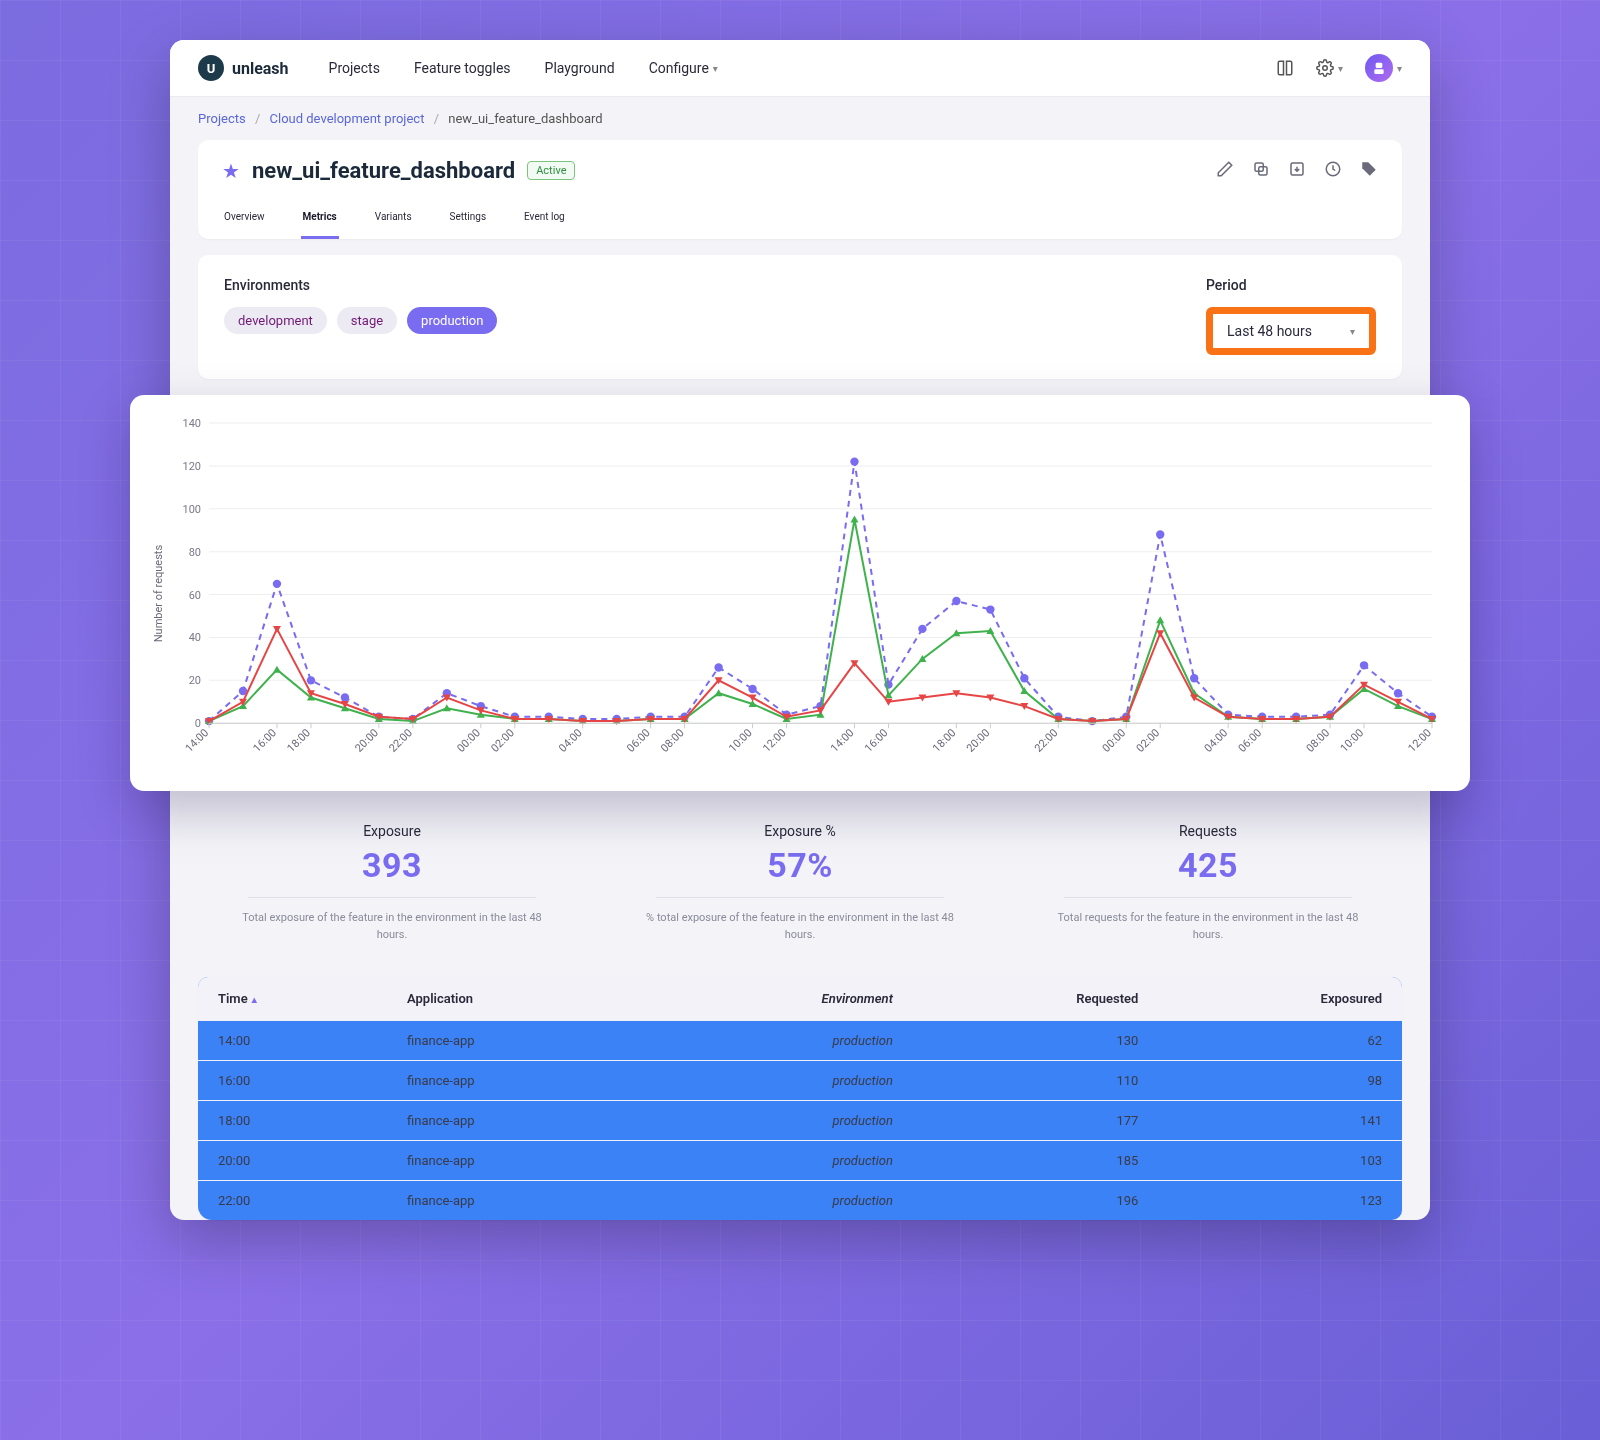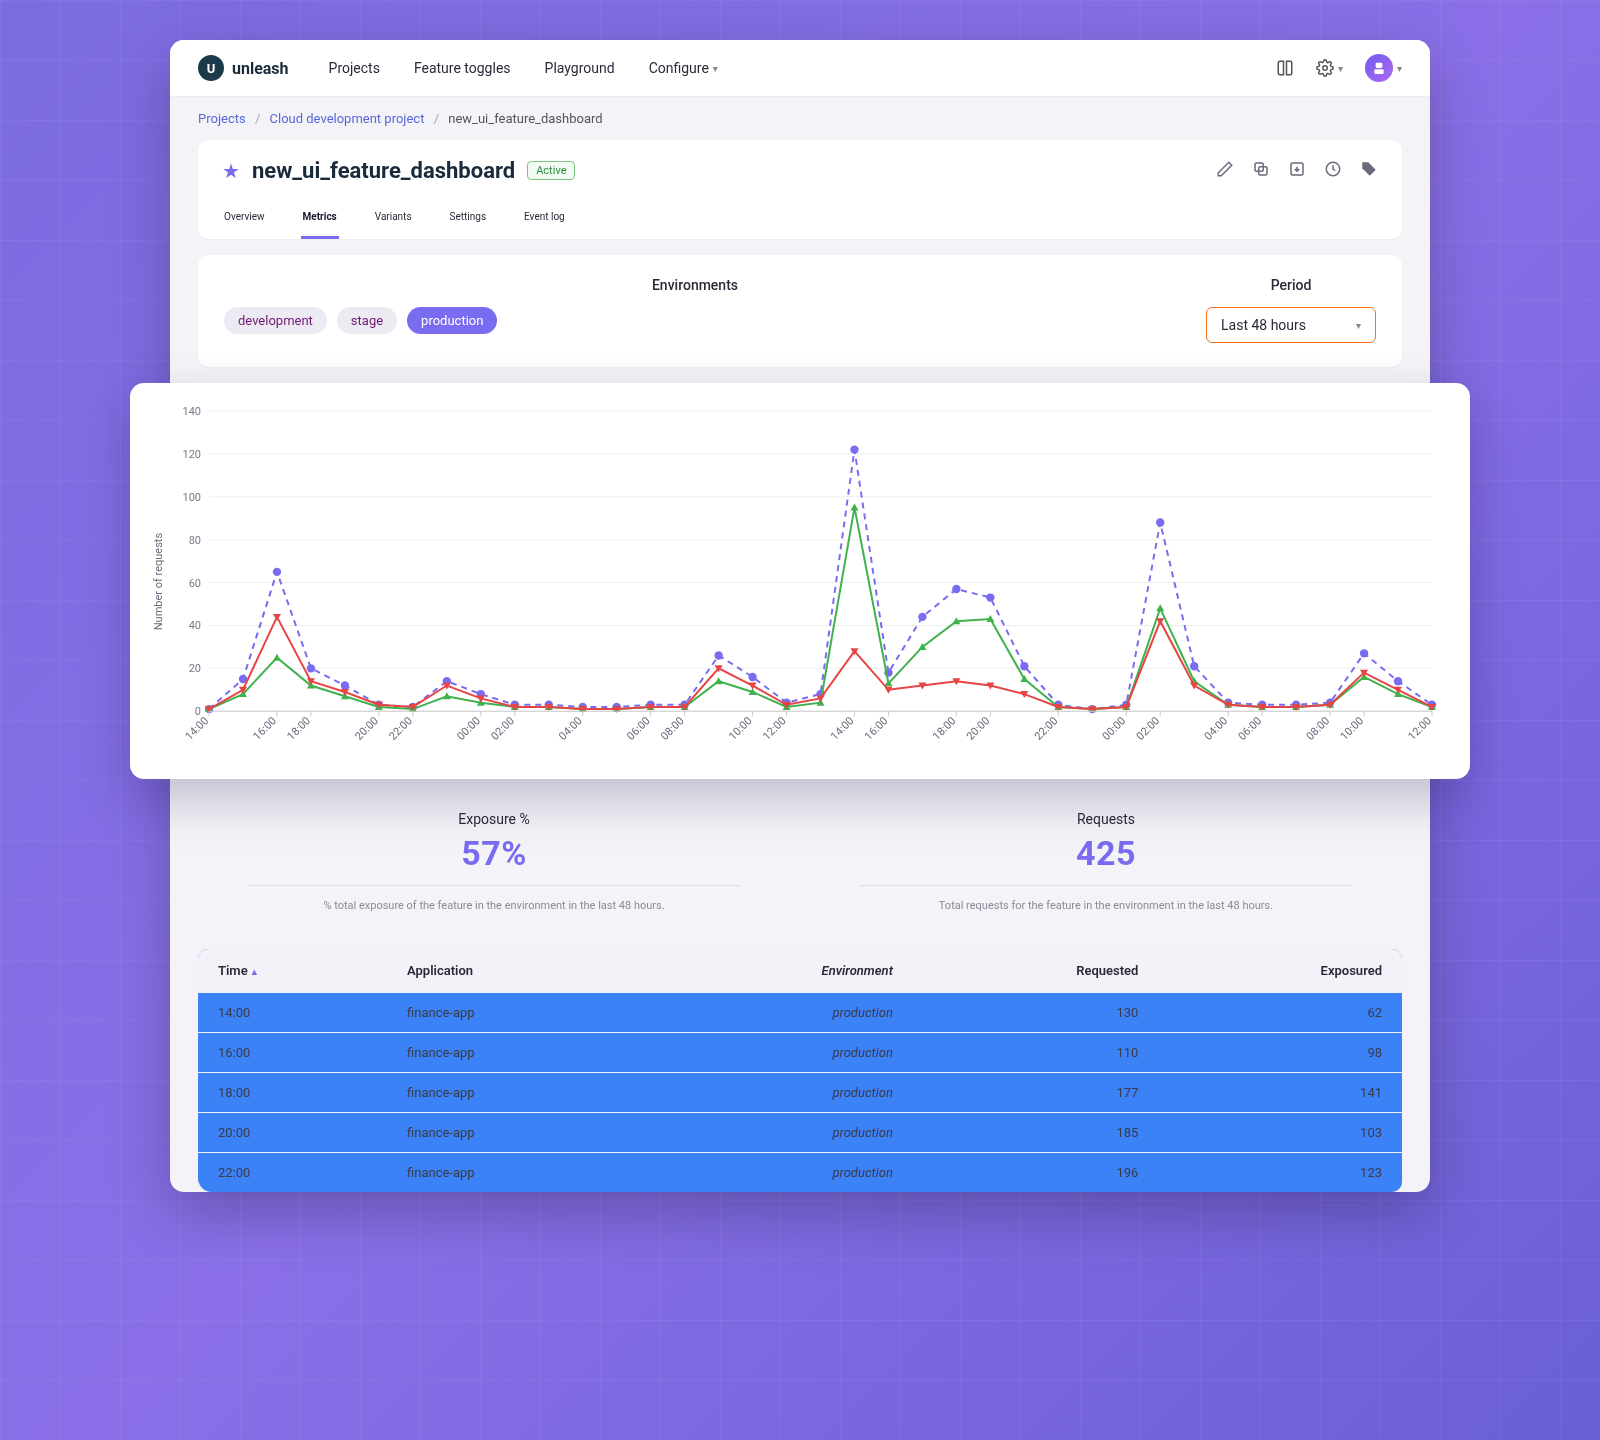--- a/index.html
+++ b/index.html
@@ -78,29 +78,29 @@
   .tab { padding:10px 2px 14px 2px; font-size:10px; color:#2a2a3a; cursor:pointer;}
   .tab.active { font-weight:700; border-bottom:3px solid #7a6cf0; color:#1a1a2a;text-align:right;}
   
   .filters-card {
     background:#fff; margin:16px 28px 0 28px; border-radius:10px; padding:22px 26px 24px 26px;
     box-shadow:0 1px 2px rgba(0,0,0,0.04);
     display:flex; gap:40px;
   }
   .filter-col { display:flex; flex-direction:column; gap:14px;}
   .filter-col.grow { flex:1; }
-  .filter-label { font-size:14px; color:#2a2a3a; font-weight:500;text-align:center;}
+  .filter-label { font-size:14px; color:#2a2a3a; font-weight:500;}
   .chips { display:flex; gap:10px; flex-wrap:wrap;}
   .chip {
     background:#eceaf2; color:#701a75; font-size:13px;
     padding:6px 14px; border-radius:16px; cursor:pointer;
   }
   .chip.active { background:#7a6cf0; color:#fff;}
   .select {
-    border:1px solid #f97316; border-radius:6px; padding:9px 14px;
+    border:7px solid #f97316; border-radius:6px; padding:9px 14px;
     font-size:14px; color:#2a2a3a; background:#fff; cursor:pointer;
     display:flex; align-items:center; justify-content:space-between; min-width:170px;
   }
   
   .chart-card {
     background:#fff; border-radius:14px;
     box-shadow:0 20px 50px rgba(30,20,80,0.25);
     padding:18px 24px 18px 18px;
     margin:16px -40px 0 -40px;      
     position:relative; z-index:5;
@@ -426,20 +426,26 @@
           <line x1="1198.111111111111" y1="310" x2="1198.111111111111" y2="315" stroke="#ccc"></line>
           <text x="1198.111111111111" y="320" font-size="11" fill="#6a6a7a" transform="rotate(-45 1198.111111111111 320)" text-anchor="end">10:00</text>
           <line x1="1266" y1="310" x2="1266" y2="315" stroke="#ccc"></line>
           <text x="1266" y="320" font-size="11" fill="#6a6a7a" transform="rotate(-45 1266 320)" text-anchor="end">12:00</text>
         </svg>
     </div>
   </div>
 
   <div class="stats-row">
     <div class="stat">
+      <div class="stat-title">Exposure</div>
+      <div class="stat-value">393</div>
+      <hr class="stat-rule">
+      <div class="stat-desc">Total exposure of the feature in the environment in the last 48 hours.</div>
+    </div>
+    <div class="stat">
       <div class="stat-title">Exposure %</div>
       <div class="stat-value">57%</div>
       <hr class="stat-rule">
       <div class="stat-desc">% total exposure of the feature in the environment in the last 48 hours.</div>
     </div>
     <div class="stat">
       <div class="stat-title">Requests</div>
       <div class="stat-value">425</div>
       <hr class="stat-rule">
       <div class="stat-desc">Total requests for the feature in the environment in the last 48 hours.</div>

